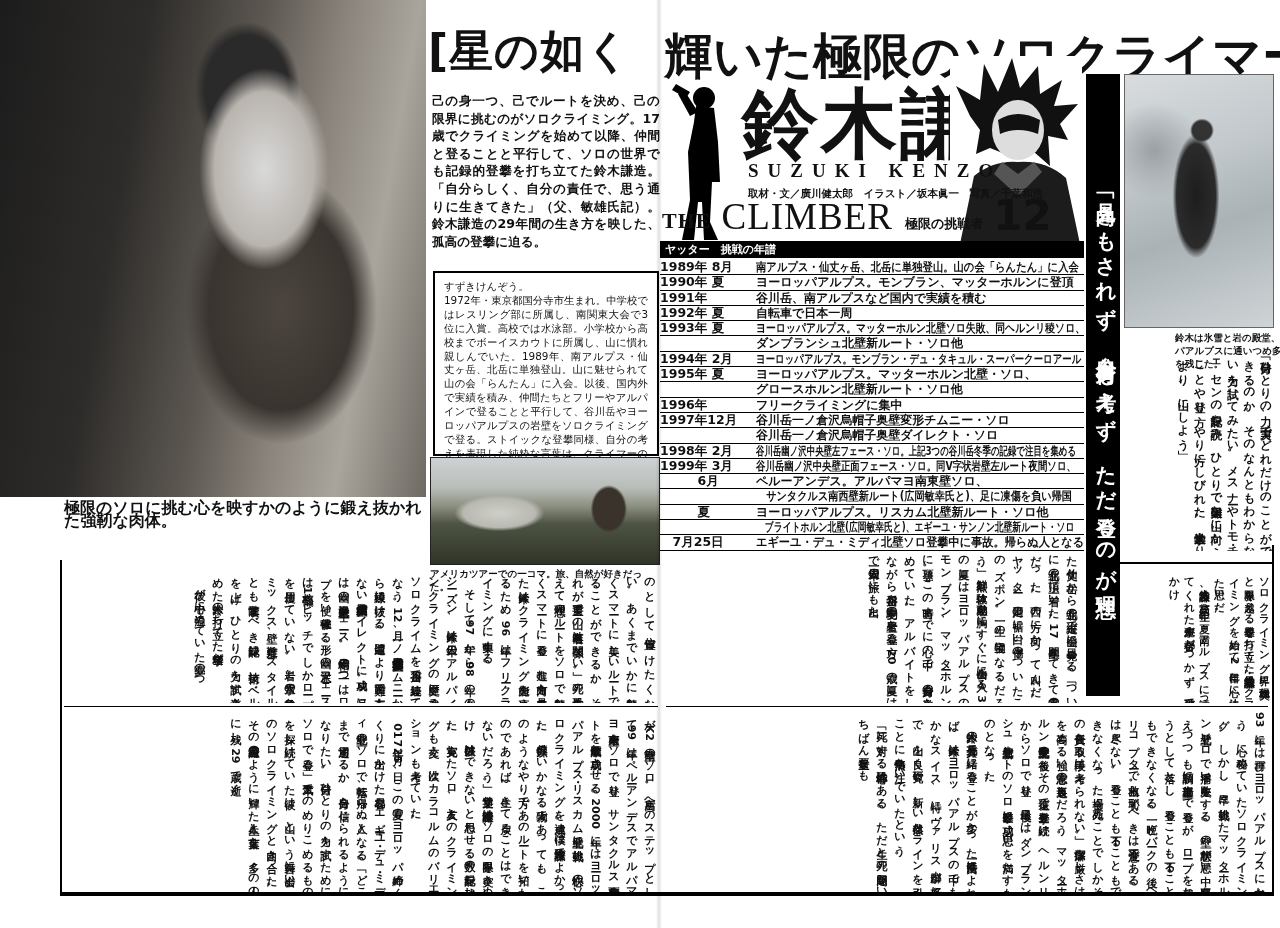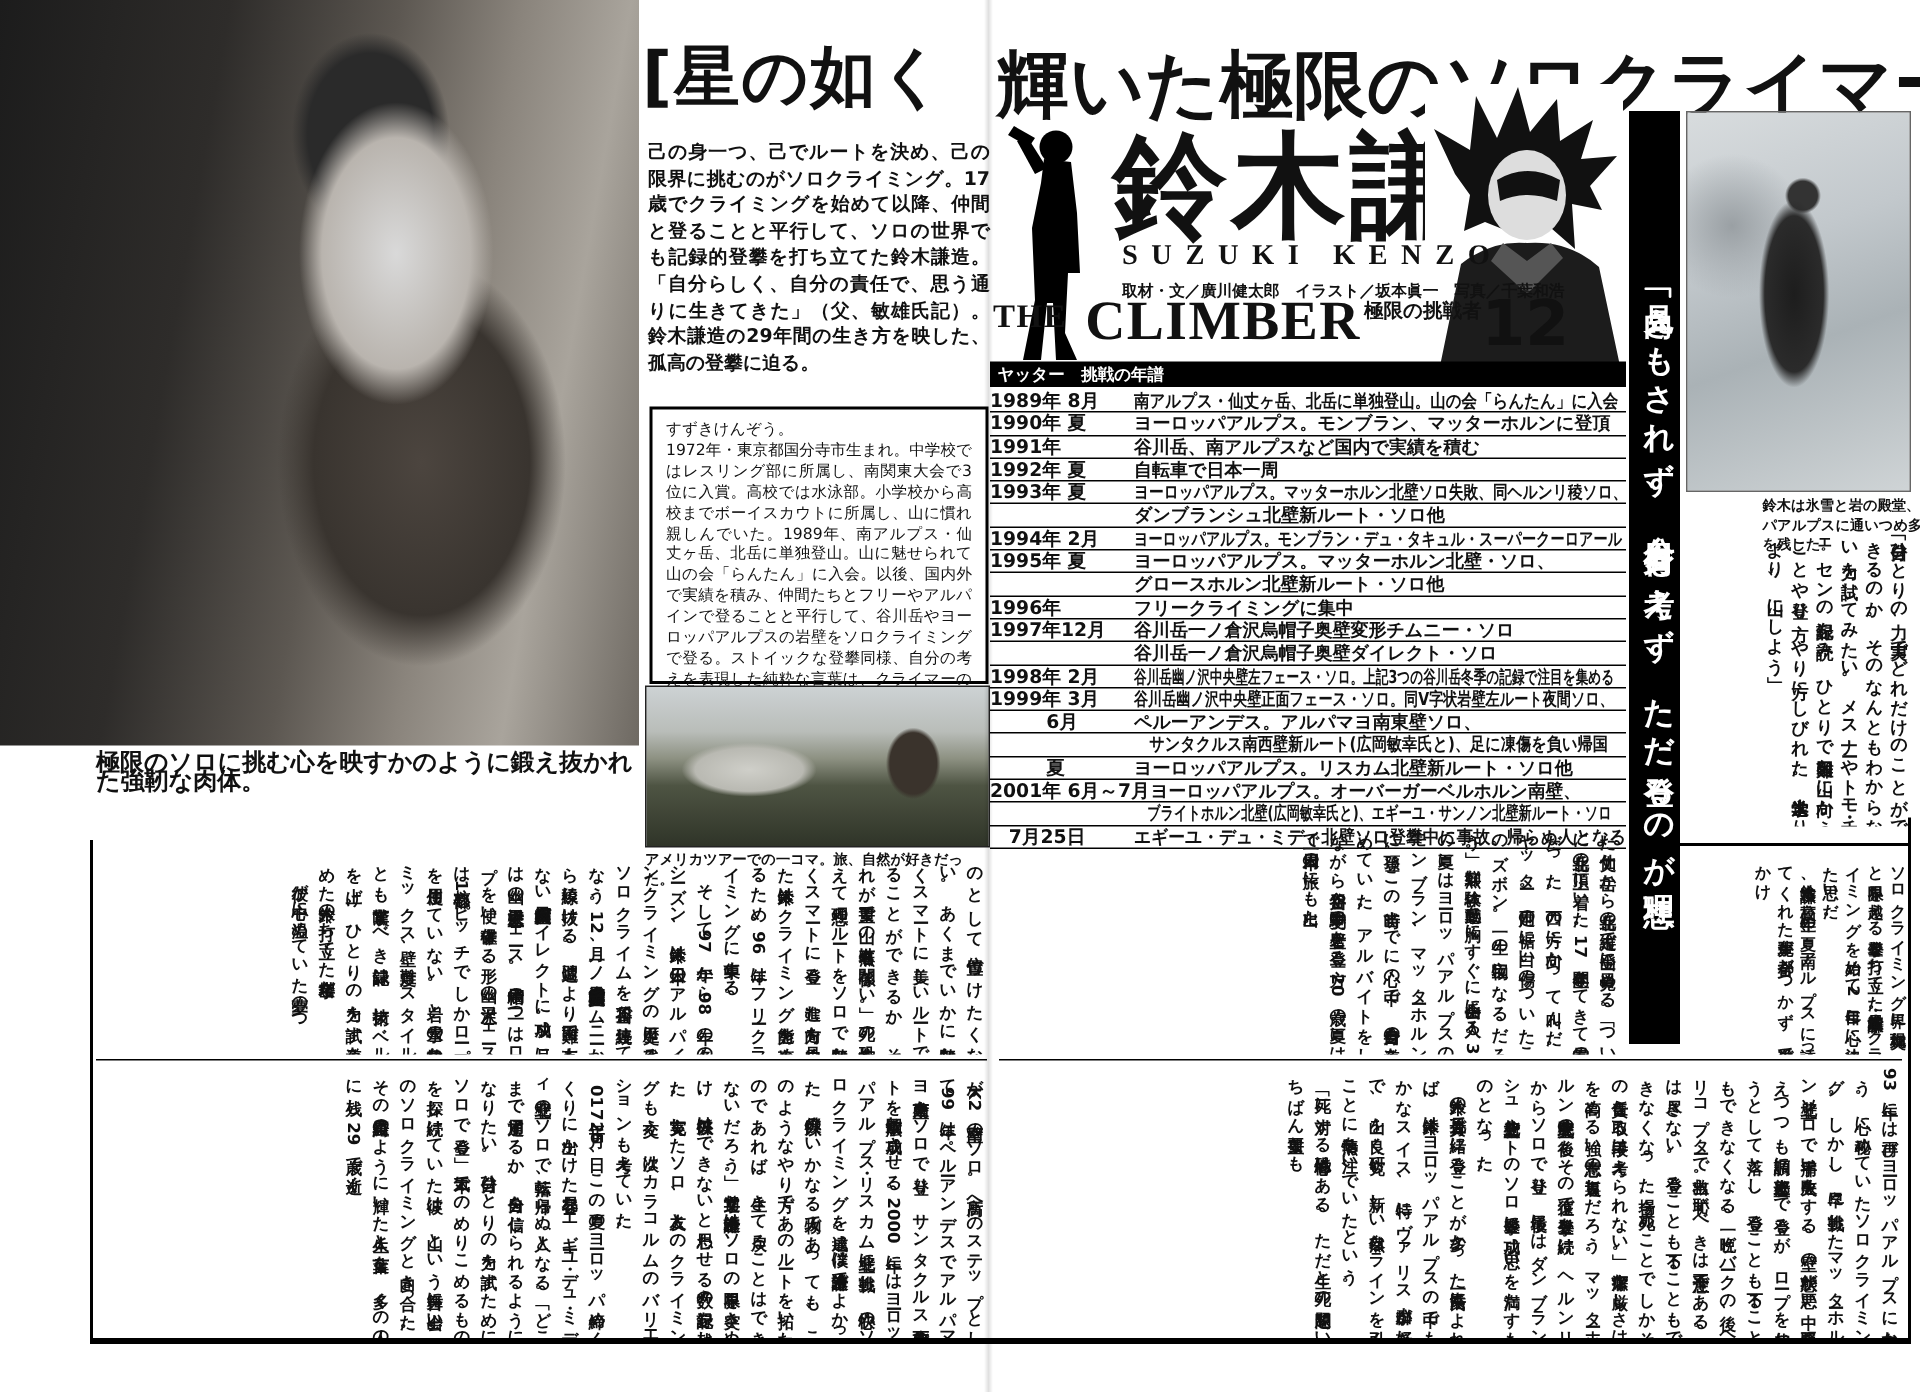--- a/index.html
+++ b/index.html
@@ -30,24 +30,24 @@
   #headline-left{left:428px;top:22px;font-size:44px;font-weight:900;letter-spacing:1px;white-space:nowrap;text-align:center;}
   #lead{left:432px;top:92px;width:228px;font-size:12.6px;font-weight:bold;line-height:17.6px;text-align:justify;}
   #profile-box{left:433px;top:271px;width:204px;height:167px;border:2px solid #000;
     padding:7px 9px;font-size:10.4px;line-height:13.9px;white-space:pre-line;text-align:justify;}
   
   #title-main{left:664px;top:24px;font-size:49px;font-weight:900;white-space:nowrap;letter-spacing:0px;}
   #name-kanji{left:742px;top:74px;font-size:76px;font-weight:900;letter-spacing:3px;white-space:nowrap;}
   #name-roman{left:748px;top:160px;font-size:19px;font-weight:bold;letter-spacing:9px;
     font-family:"Liberation Serif","DejaVu Serif",serif;white-space:nowrap;}
   #credits{left:748px;top:187px;font-size:10.5px;font-weight:bold;white-space:nowrap;}
-  #series-logo{left:662px;top:198px;display:flex;align-items:flex-start;
-    font-family:"Liberation Serif","DejaVu Serif",serif;}
+  #series-logo{left:662px;top:198px;display:flex;align-items:flex-end;
+    font-family:"Liberation Serif","DejaVu Serif",serif;gap:10px;}
   #logo-the{font-size:22px;font-weight:900;letter-spacing:1px;}
-  #logo-climber{font-size:37px;font-weight:700;letter-spacing:1px;line-height:34px;margin-left:12px;}
+  #logo-climber{font-size:37px;font-weight:400;letter-spacing:1px;line-height:34px;}
   #logo-sub{font-size:13px;font-weight:900;font-family:"DejaVu Sans",sans-serif;margin:0 0 1px 2px;}
   #logo-num{font-size:42px;font-weight:900;font-family:"DejaVu Sans",sans-serif;line-height:36px;}
   
   #timeline-bar{left:660px;top:241px;width:424px;height:17px;background:#000;color:#fff;
     font-size:11px;font-weight:bold;line-height:17px;padding-left:5px;box-sizing:border-box;}
   #timeline{left:660px;top:260px;width:424px;}
   .tl-row{border-bottom:1px solid #000;height:14.3px;line-height:14.2px;white-space:nowrap;overflow:hidden;}
   .tl-label{display:inline-block;min-width:96px;font-size:12.5px;font-weight:bold;white-space:pre;vertical-align:top;}
   .tl-text{display:inline-block;font-size:12px;font-weight:bold;white-space:pre;vertical-align:top;}
   
@@ -130,21 +130,20 @@
       <div class="tl-row"><span class="tl-label">1995年 夏</span><span class="tl-text">ヨーロッパアルプス。マッターホルン北壁・ソロ、</span></div>
       <div class="tl-row"><span class="tl-label"></span><span class="tl-text">グロースホルン北壁新ルート・ソロ他</span></div>
       <div class="tl-row"><span class="tl-label">1996年</span><span class="tl-text">フリークライミングに集中</span></div>
       <div class="tl-row"><span class="tl-label">1997年12月</span><span class="tl-text">谷川岳一ノ倉沢烏帽子奥壁変形チムニー・ソロ</span></div>
       <div class="tl-row"><span class="tl-label"></span><span class="tl-text">谷川岳一ノ倉沢烏帽子奥壁ダイレクト・ソロ</span></div>
       <div class="tl-row"><span class="tl-label">1998年 2月</span><span class="tl-text" style="transform: scaleX(0.702); transform-origin: left center;">谷川岳幽ノ沢中央壁左フェース・ソロ。上記3つの谷川岳冬季の記録で注目を集める</span></div>
       <div class="tl-row"><span class="tl-label">1999年 3月</span><span class="tl-text" style="transform: scaleX(0.784); transform-origin: left center;">谷川岳幽ノ沢中央壁正面フェース・ソロ。同V字状岩壁左ルート夜間ソロ、</span></div>
       <div class="tl-row"><span class="tl-label">　　　6月</span><span class="tl-text">ペルーアンデス。アルパマヨ南東壁ソロ、</span></div>
       <div class="tl-row"><span class="tl-label"></span><span class="tl-text" style="transform: scaleX(0.844); transform-origin: left center;">　サンタクルス南西壁新ルート(広岡敏幸氏と)、足に凍傷を負い帰国</span></div>
       <div class="tl-row"><span class="tl-label">　　　夏</span><span class="tl-text">ヨーロッパアルプス。リスカム北壁新ルート・ソロ他</span></div>
-      <div class="tl-row"><span class="tl-label">2001年 6月～7月</span><span class="tl-text" style="transform: scaleX(0.981); transform-origin: left center;">ヨーロッパアルプス。オーバーガーベルホルン南壁、</span></div>
       <div class="tl-row"><span class="tl-label"></span><span class="tl-text" style="transform: scaleX(0.73); transform-origin: left center;">　ブライトホルン北壁(広岡敏幸氏と)、エギーユ・サンノン北壁新ルート・ソロ</span></div>
       <div class="tl-row"><span class="tl-label">　7月25日</span><span class="tl-text" style="transform: scaleX(0.931); transform-origin: left center;">エギーユ・デュ・ミディ北壁ソロ登攀中に事故。帰らぬ人となる</span></div>
     </div>
 
   <div class="abs photo" id="photo-ice"></div>
   <div class="abs cap" id="cap-ice">鈴木は氷雪と岩の殿堂、ヨーロッパアルプスに通いつめ多くの記録を残した。</div>
   <div class="abs vtext" id="quote">「自分ひとりの力、実力でどれだけのことができるのか。そのなんともわからない力を試してみたい。メスナーやトモ・チェセンの記録を読み、ひとりで困難な山に向かうことや登り方、やり方にしびれた。大学進学より何より、山にしよう」</div>
 
   <div class="abs" id="v-headline">「見向きもされず、自分自身何も考えず、ただ登るのが理想」</div>
 

